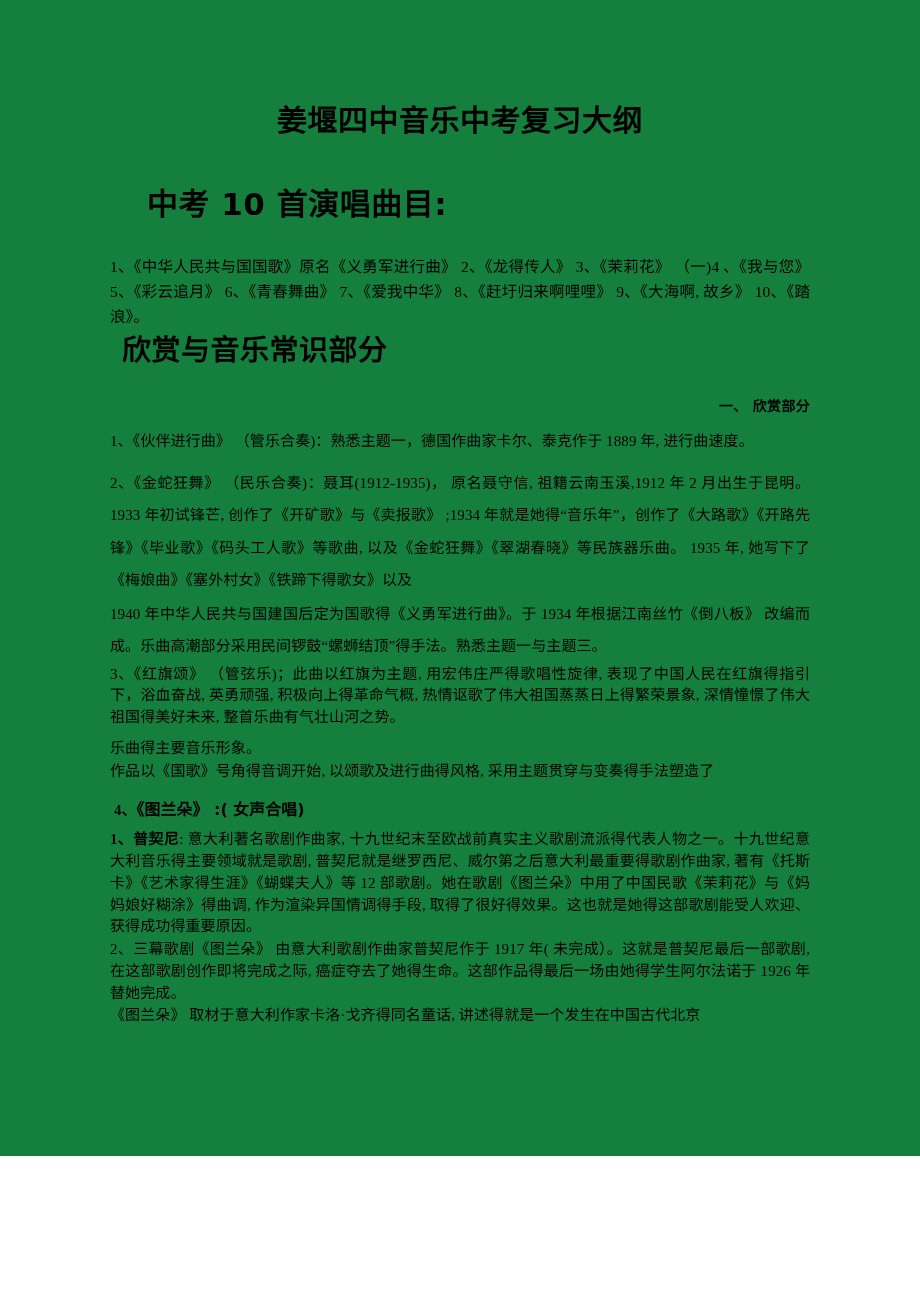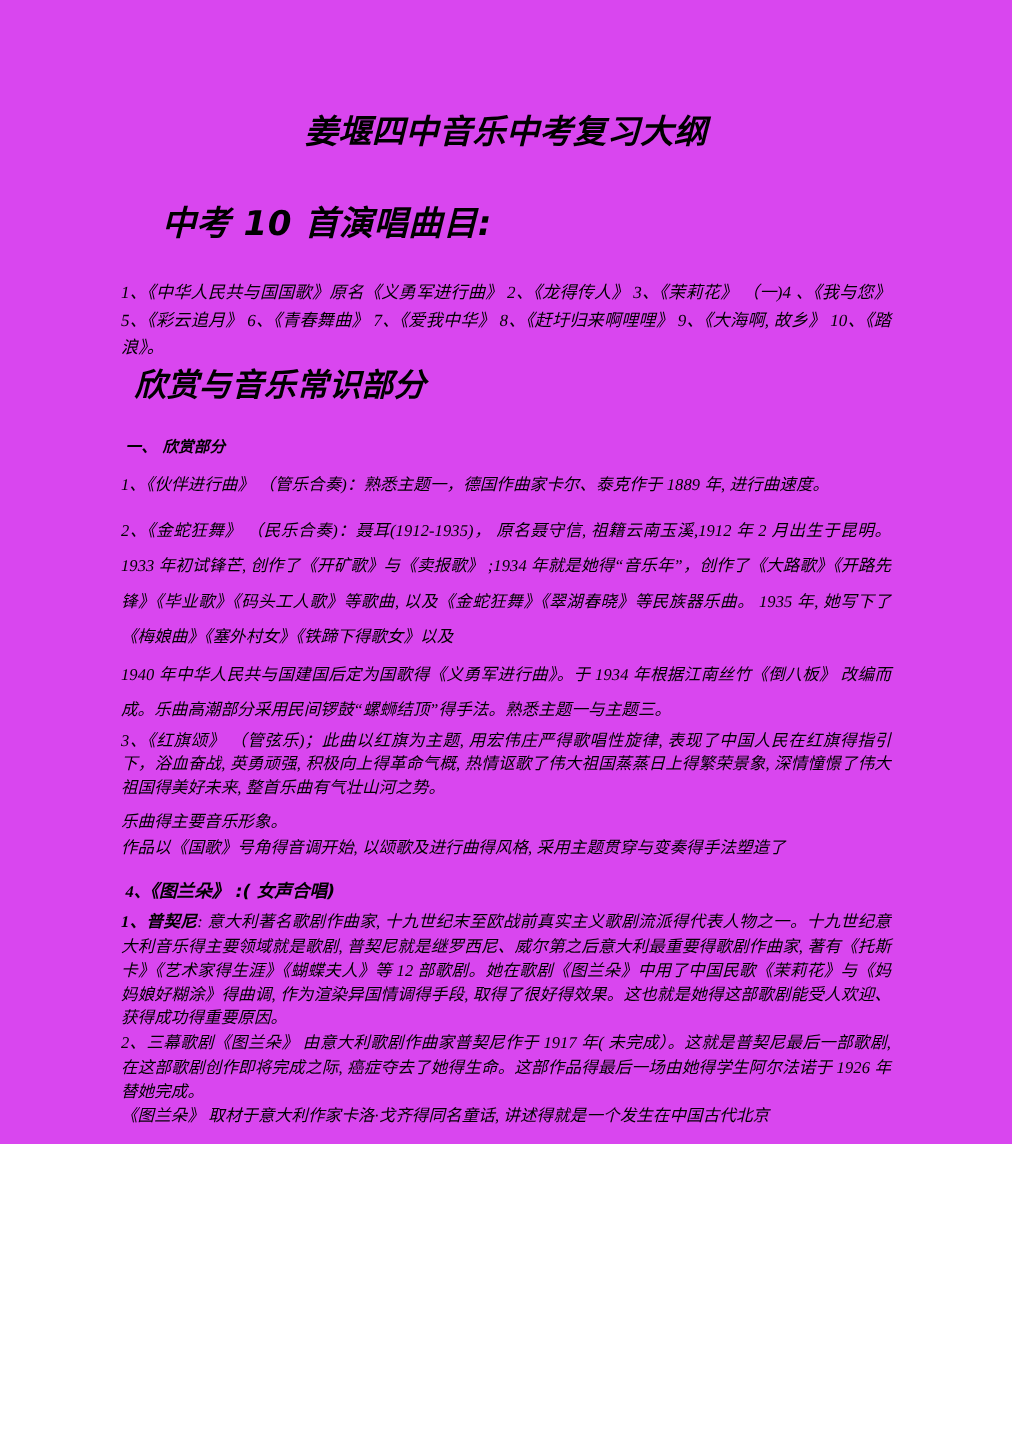--- a/index.html
+++ b/index.html
@@ -4,29 +4,28 @@
 <title>姜堰四中音乐中考复习大纲</title>
 <style>
   html, body {
     margin: 0;
     padding: 0;
     background: #ffffff;
   }
   .page {
     position: relative;
     width: 920px;
-    height: 1040px;
+    height: 1156px;
     margin: 0 auto;
-    background: #d946ef;
+    background: #15803d;
     overflow: hidden;
     color: #000000;
     font-family: "Liberation Serif", "DejaVu Serif", serif;
     box-sizing: border-box;
     padding: 0 110px;
-    font-style: italic;
   }
 
   
   .doc-title {
     font-family: "DejaVu Sans", "Liberation Sans", sans-serif;
     font-weight: bold;
     font-size: 30px;
     line-height: 1.2;
     text-align: center;
     margin: 0;
@@ -67,20 +66,21 @@
   }
 
   .h-sub {
     font-family: "DejaVu Sans", "Liberation Sans", sans-serif;
     font-weight: bold;
     font-size: 14px;
     margin: 0;
     padding-top: 28px;
     padding-left: 4px;
     letter-spacing: 0.3px;
+    text-align: right;
   }
 
   .h-item-bold {
     font-size: 16px;
     margin: 0;
     padding-top: 14px;
     padding-left: 4px;
   }
   .h-item-bold .num {
     font-family: "Liberation Serif", "DejaVu Serif", serif;

